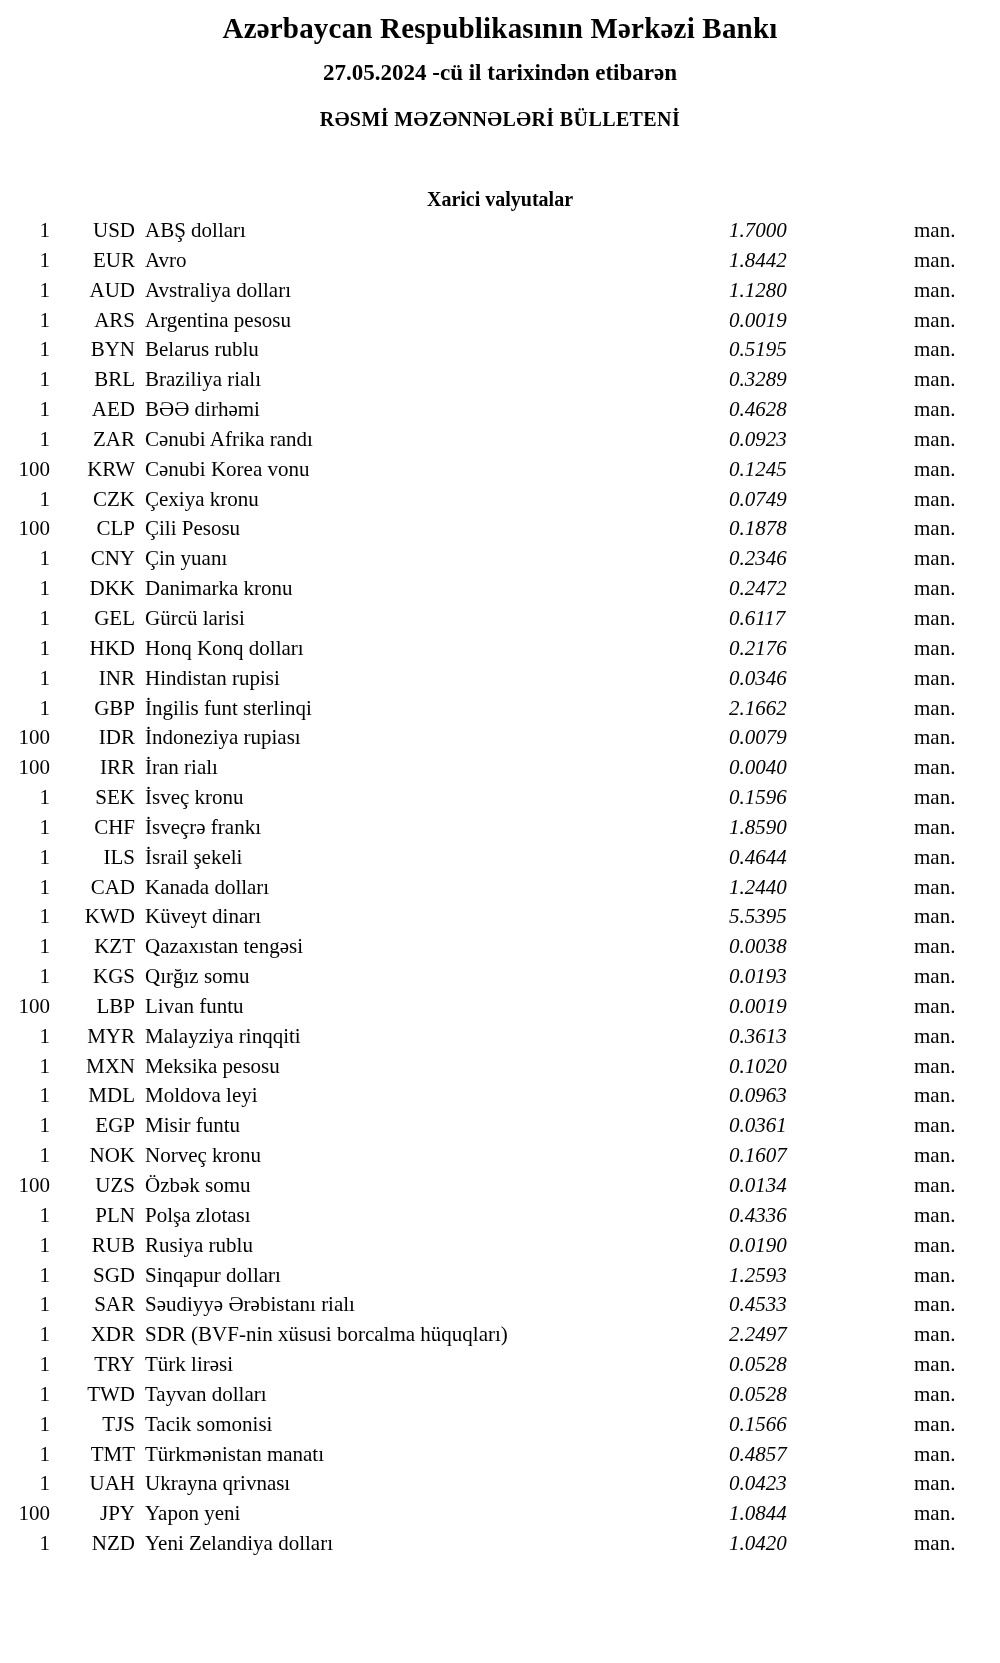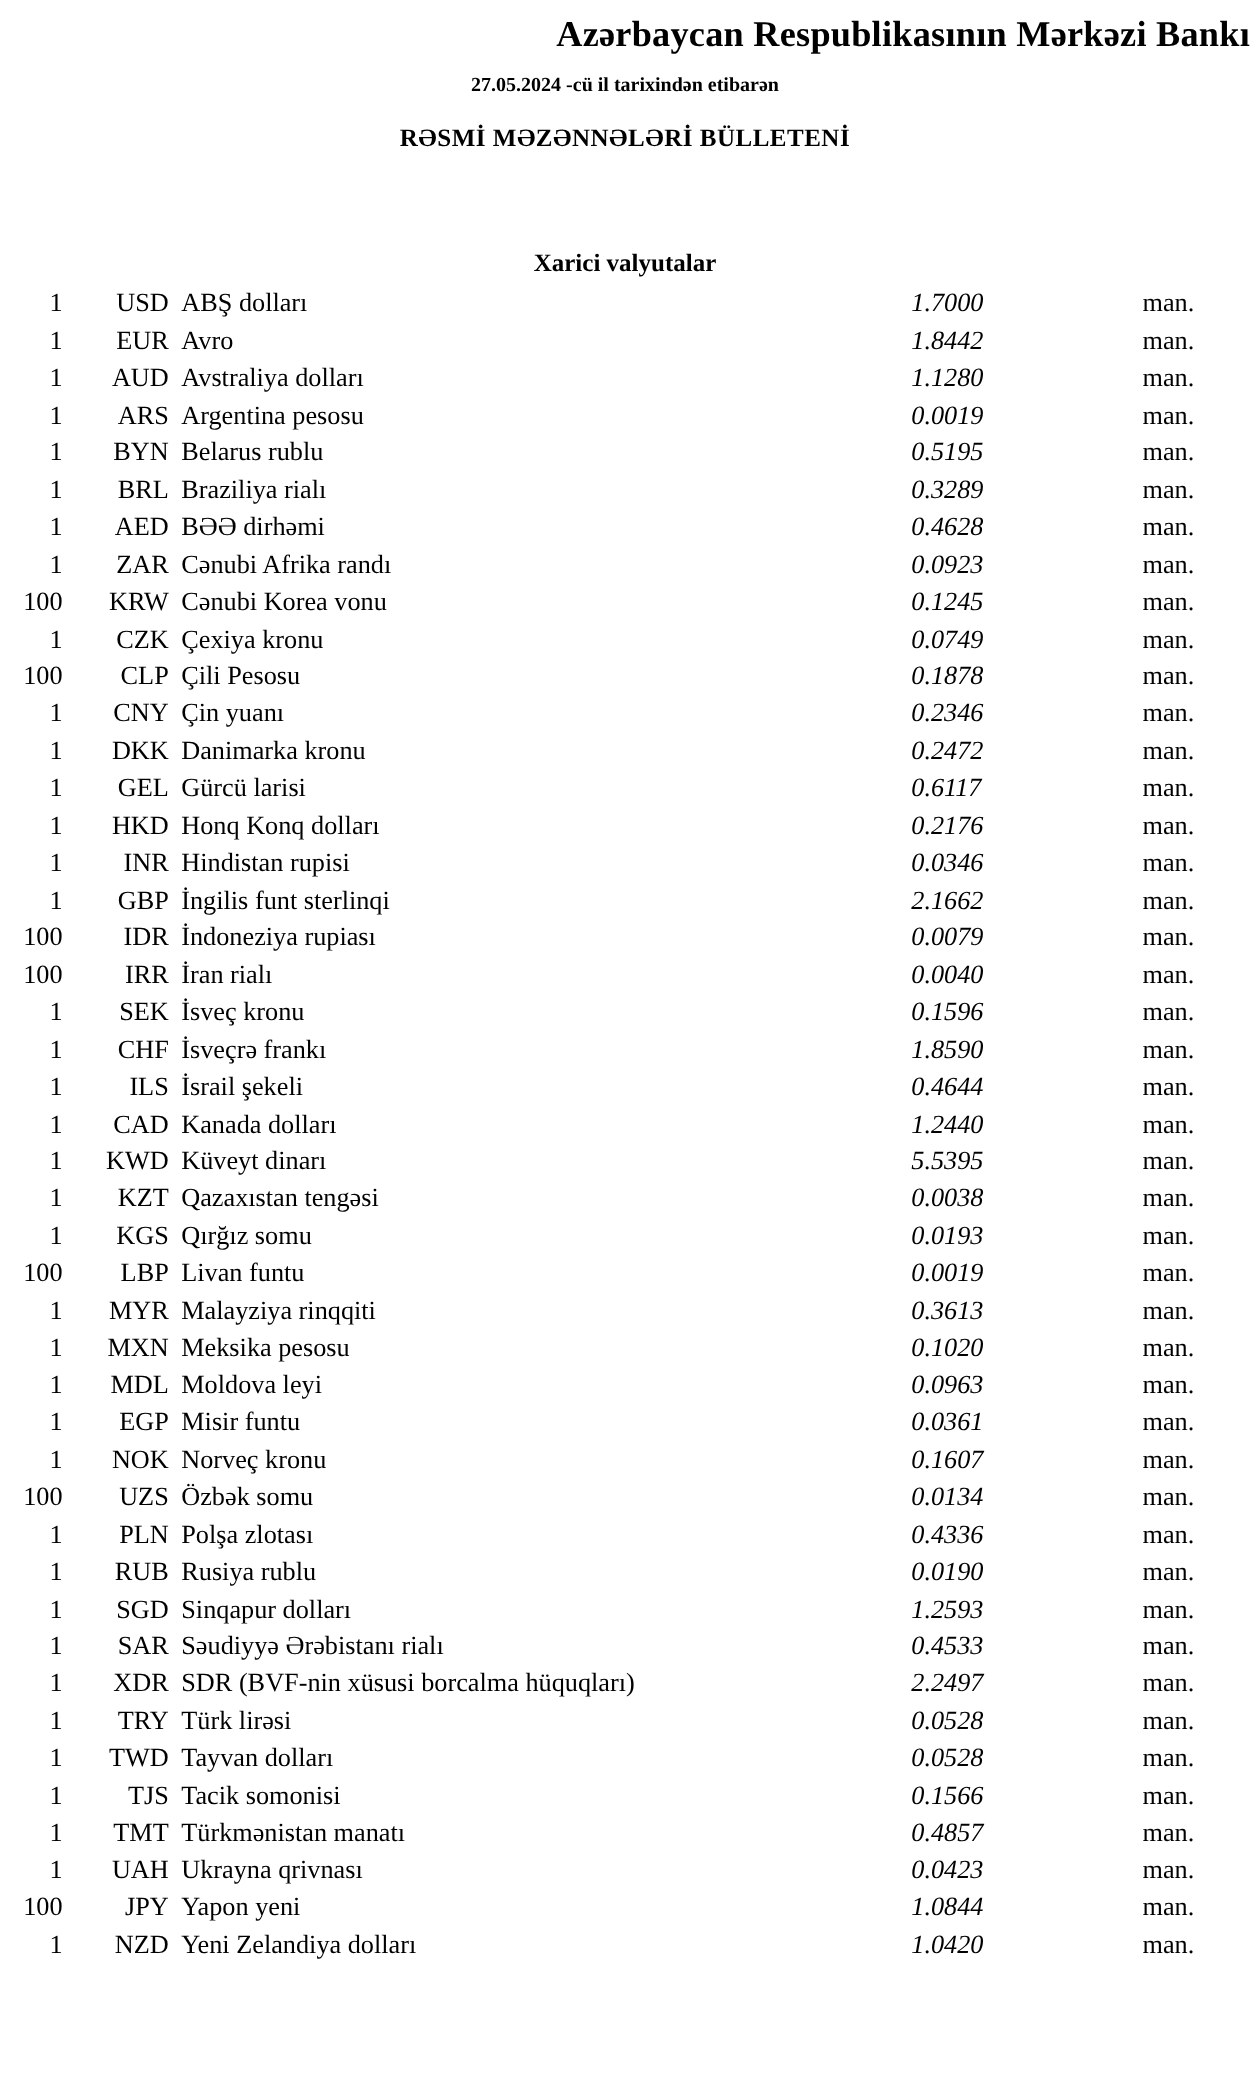--- a/index.html
+++ b/index.html
@@ -11,46 +11,46 @@
   }
   .page {
     position: relative;
     width: 1000px;
     height: 1663px;
     background: #ffffff;
     overflow: hidden;
   }
   .bank-name {
     padding-top: 12px;
-    text-align: right;
+    text-align: center;
     font-weight: bold;
     font-size: 29px;
     letter-spacing: 0.2px;
   }
   .date-line {
     margin-top: 15px;
     text-align: center;
     font-weight: bold;
-    font-size: 16px;
+    font-size: 23px;
   }
   .subtitle {
     margin-top: 13px;
     text-align: center;
     font-weight: bold;
     font-size: 20px;
   }
   .bulletin-title {
     margin-top: 22px;
     text-align: center;
     font-weight: bold;
     font-size: 20px;
     letter-spacing: 0.4px;
   }
   .section-title {
-    margin-top: 77px;
+    margin-top: 57px;
     text-align: center;
     font-weight: bold;
     font-size: 20px;
   }
   .rates-table {
     margin-top: 5px;
     width: 972px;
   }
   .rate-row {
     display: grid;

